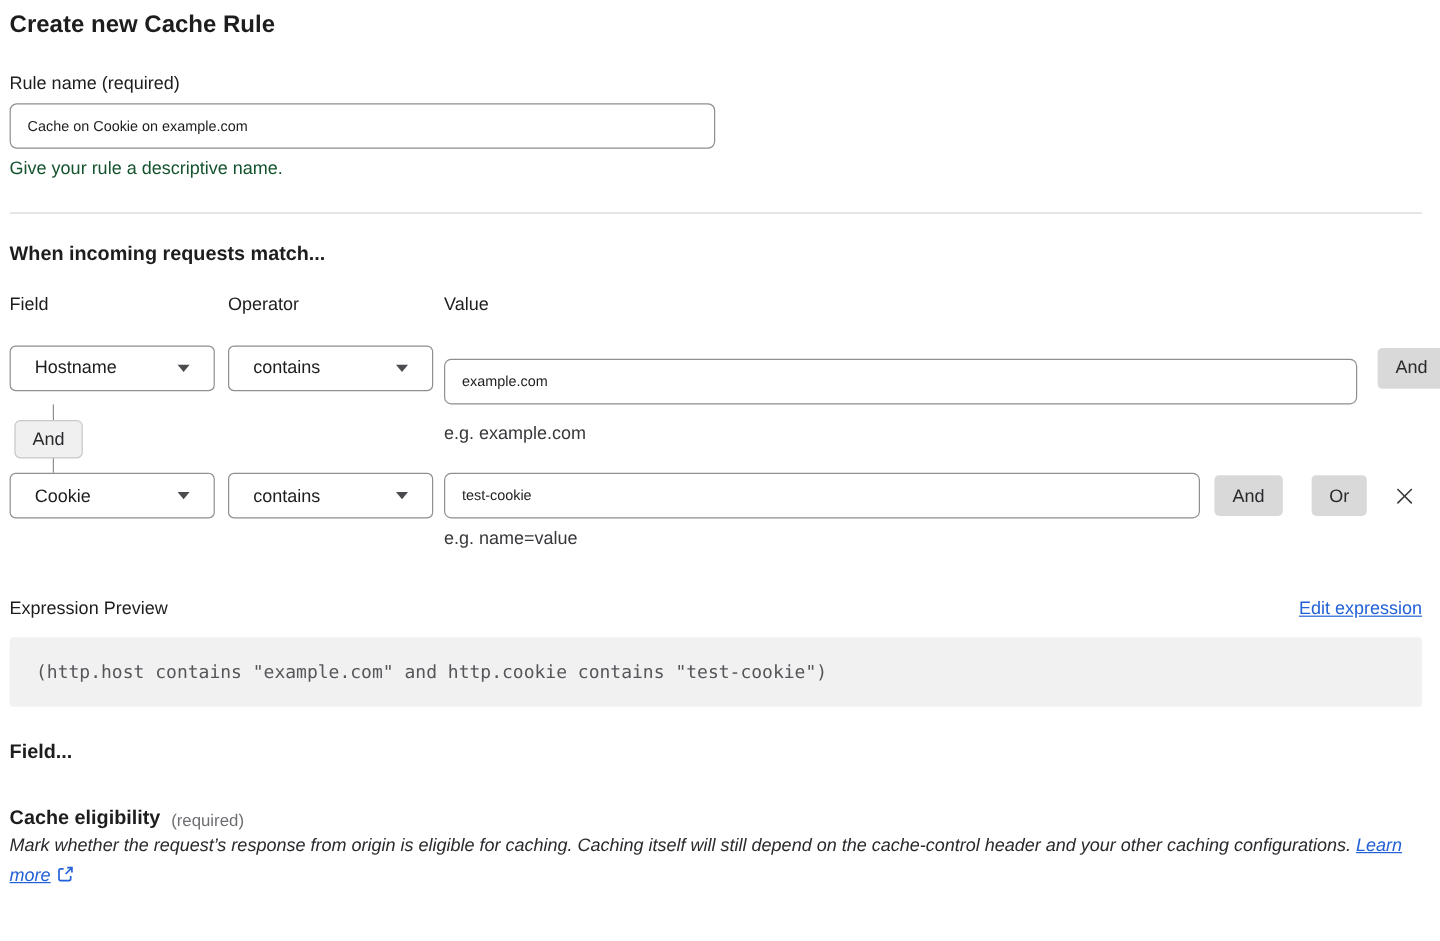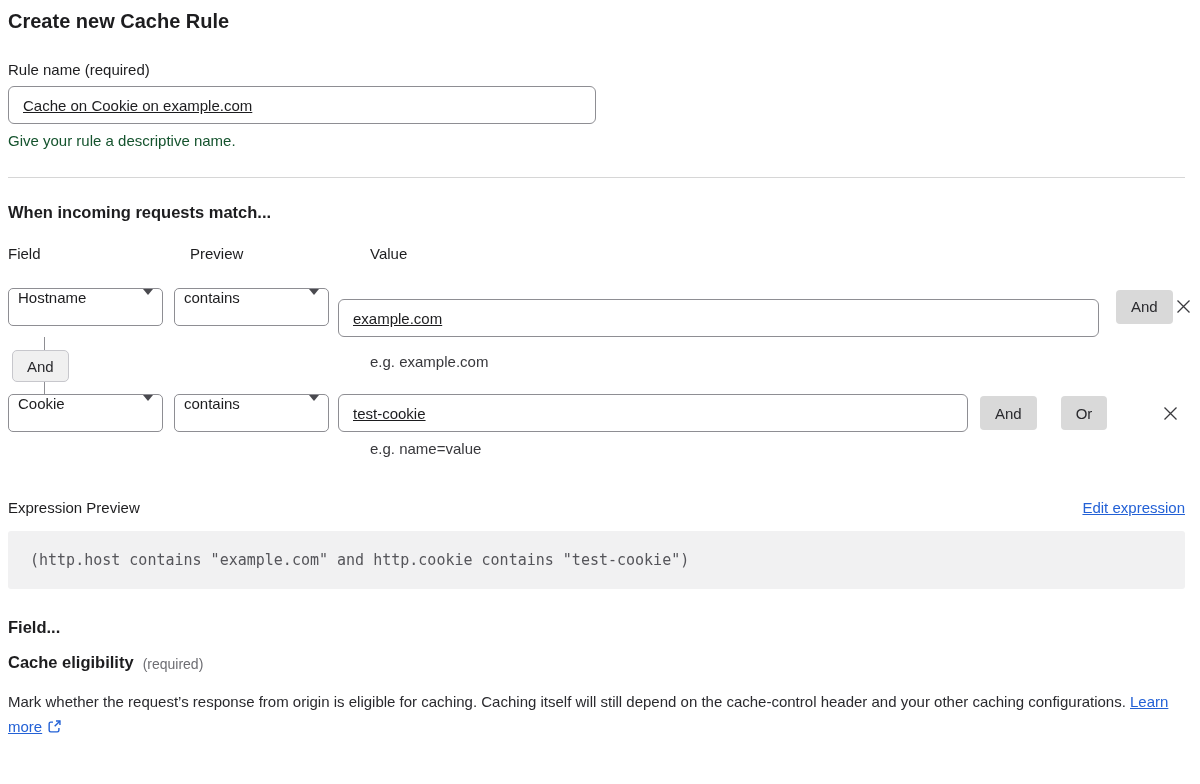--- a/index.html
+++ b/index.html
@@ -10,39 +10,39 @@
     font-family: "Liberation Sans", sans-serif;
     font-size: 15px;
   }
   .page { width: 1200px; padding: 6px 15px 30px 8px; }
 
   h1.page-title { font-size: 20px; font-weight: 700; margin: 4px 0 0; }
 
   .field-label { margin: 28px 0 8px; font-size: 15px; }
   input.text {
     height: 38px; border: 1px solid #8e8e93; border-radius: 6px;
-    padding: 0 14px; font-size: 15px; font-family: inherit; color: #1d1d1f;
-    background: #fff; outline: none; text-decoration: underline;
+    padding: 0 14px; font-size: 12px; font-family: inherit; color: #1d1d1f;
+    background: #fff; outline: none;
   }
   .rule-name-input { width: 588px; }
   .help-text { margin-top: 8px; color: #14532d; }
 
   hr.divider { border: none; border-top: 1px solid #d6d6d6; margin: 28px 0 0; }
 
   h2.section-heading { font-size: 16.5px; font-weight: 700; margin: 25px 0 0; }
 
   .cond-labels { display: flex; margin-top: 23px; }
   .cond-labels span:nth-child(1) { width: 182px; }
   .cond-labels span:nth-child(2) { width: 180px; }
 
   .cond-row { display: flex; align-items: center; margin-top: 14px; width: 1177px; }
   .select {
-    width: 155px; height: 38px; border: 1px solid #8e8e93; border-radius: 5px;
-    background: #fff; display: flex; align-items: flex-start; justify-content: space-between;
-    padding: 0 9px; cursor: pointer; flex: none;
+    width: 171px; height: 38px; border: 1px solid #8e8e93; border-radius: 5px;
+    background: #fff; display: flex; align-items: center; justify-content: space-between;
+    padding: 0 20px; cursor: pointer; flex: none;
   }
   .select + .select { margin-left: 11px; gap: 25px; }
   .caret {
     width: 0; height: 0; flex: none;
     border-left: 5px solid transparent; border-right: 5px solid transparent;
     border-top: 6px solid #4a4a4f;
   }
   .value-input { margin-left: 9px; flex: none; }
   .value-w1 { width: 761px; background: #e9f0fb; border-color: #94a4c2; margin-top: 23px; }
   .value-w2 { width: 630px; }
@@ -68,24 +68,24 @@
   .hint-abs { position: absolute; left: 362px; top: 16px; color: #38383c; }
   .hint-row2 { margin: 8px 0 0 362px; color: #38383c; }
 
   .expr-header { display: flex; justify-content: space-between; align-items: baseline; margin-top: 42px; width: 1177px; }
   a.link { color: #2361d6; text-decoration: underline; cursor: pointer; }
   .code-box { margin-top: 15px; width: 1177px; background: #f1f1f2; border-radius: 3px; padding: 20px 22px; }
   .code-box code { font-family: "DejaVu Sans Mono", monospace; font-size: 15px; color: #55555a; }
 
   h2.then-heading { font-size: 16.5px; font-weight: 700; margin: 29px 0 0; }
 
-  .elig-title-row { display: flex; align-items: flex-end; margin-top: 16px; }
+  .elig-title-row { display: flex; align-items: center; margin-top: 36px; }
   .elig-title { font-size: 16.5px; font-weight: 700; }
   .required-note { margin-left: 9px; font-size: 14px; color: #6e6e73; }
-  p.elig-desc { margin: 18px 0 0; line-height: 24.5px; color: #2a2a2e; max-width: 1162px; }
+  p.elig-desc { margin: 1px 0 0; line-height: 24.5px; color: #2a2a2e; max-width: 1162px; font-style: italic; }
   .ext-icon { vertical-align: -2px; margin-left: 5px; }
 
   .radio-row { display: flex; align-items: center; cursor: pointer; }
   .radio-row.first { margin-top: 26px; }
   .radio {
     width: 17px; height: 17px; border-radius: 50%; border: 1px solid #6e6e73;
     background: #fff; position: relative; flex: none; margin-left: 1px;
   }
   .radio-label { margin-left: 21px; }
 </style>
@@ -102,21 +102,21 @@
     <div class="help-text">Give your rule a descriptive name.</div>
   </section>
 
   <hr class="divider">
 
   <section>
     <h2 class="section-heading">When incoming requests match...</h2>
 
     <div class="cond-labels">
       <span>Field</span>
-      <span>Preview</span>
+      <span>Operator</span>
       <span>Value</span>
     </div>
 
     <div class="cond-row">
       <div class="select">
         <span>Hostname</span>
         <span class="caret"></span>
       </div>
       <div class="select">
         <span>contains</span>

